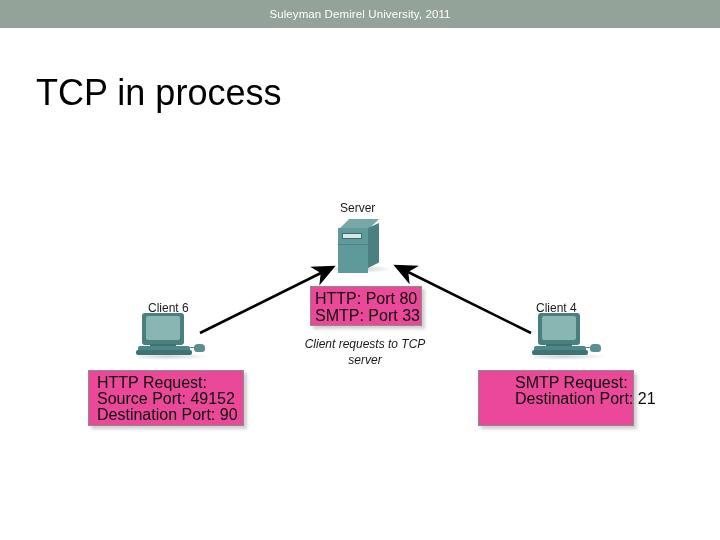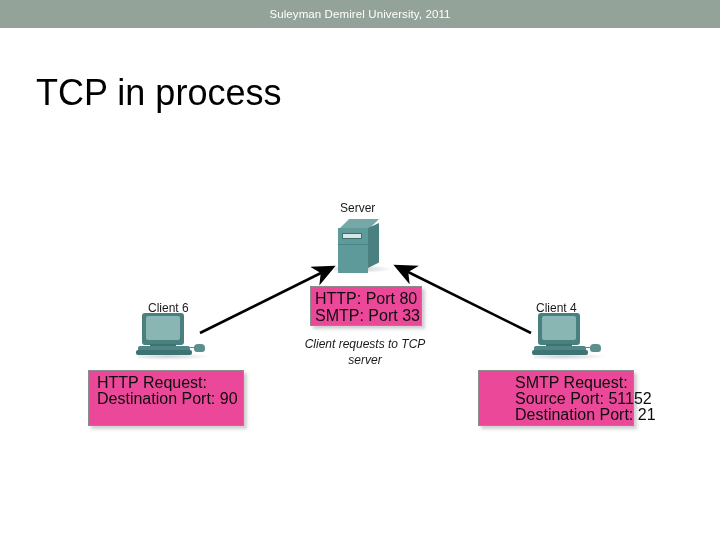--- a/index.html
+++ b/index.html
@@ -315,35 +315,35 @@
       <div class="lt-screen"></div>
       <div class="lt-neck"></div>
       <div class="lt-base"></div>
       <div class="lt-base2"></div>
       <div class="lt-mouse-cord"></div>
       <div class="lt-mouse"></div>
     </div>
 
     <div class="info-box box-client1">
       <div class="line">HTTP Request:</div>
+      <div class="line">Source Port: 49152</div>
       <div class="line">Destination Port: 90</div>
     </div>
 
     <div class="node-label label-client2">Client 4</div>
     <div class="laptop laptop-2">
       <div class="lt-shadow"></div>
       <div class="lt-bezel"></div>
       <div class="lt-screen"></div>
       <div class="lt-neck"></div>
       <div class="lt-base"></div>
       <div class="lt-base2"></div>
       <div class="lt-mouse-cord"></div>
       <div class="lt-mouse"></div>
     </div>
 
     <div class="info-box box-client2">
       <div class="line">SMTP Request:</div>
-      <div class="line">Source Port: 51152</div>
       <div class="line">Destination Port: 21</div>
     </div>
 
   </div>
 </div>
 
 </body></html>

